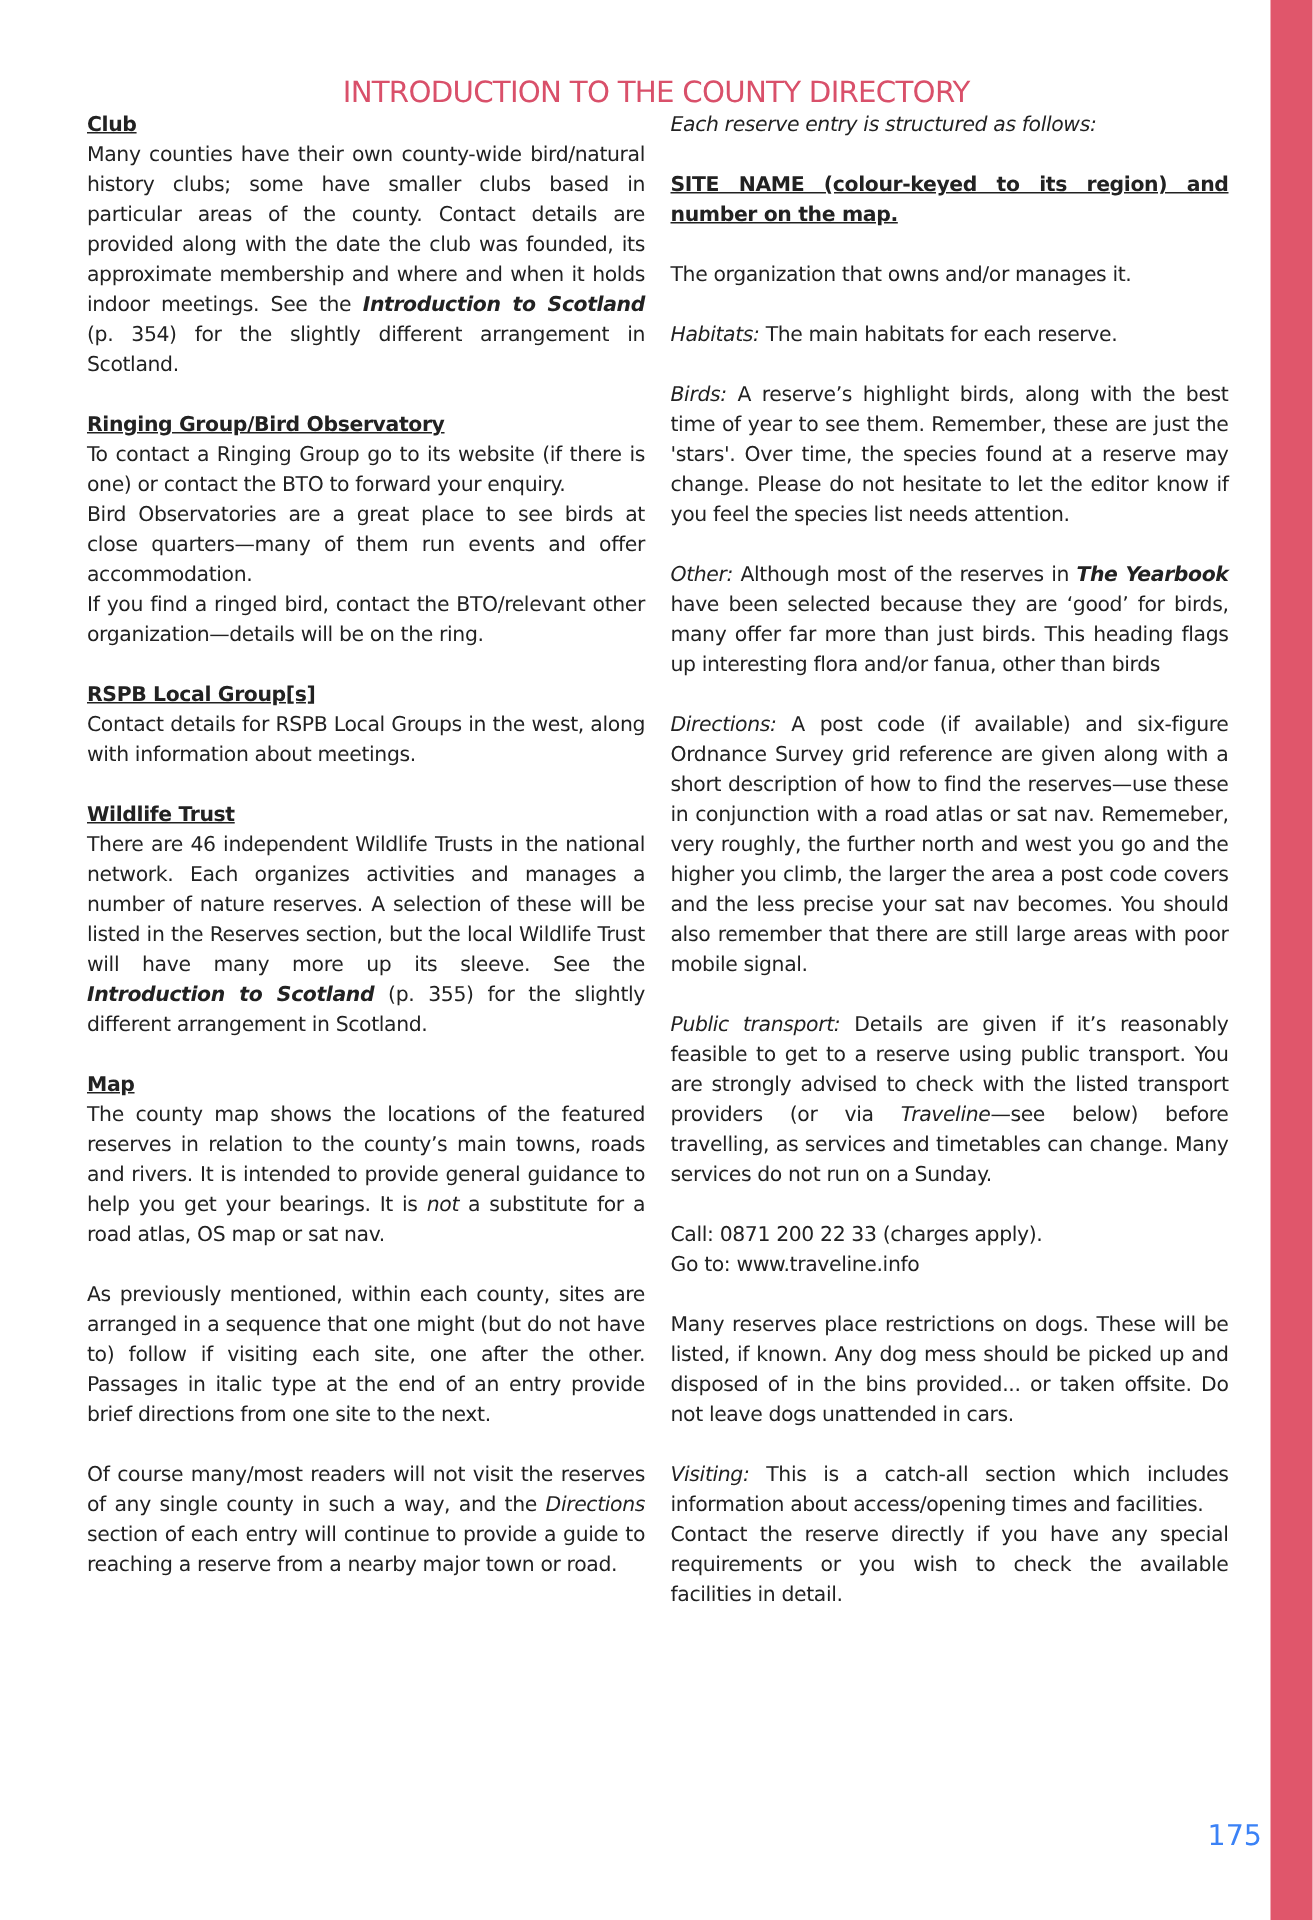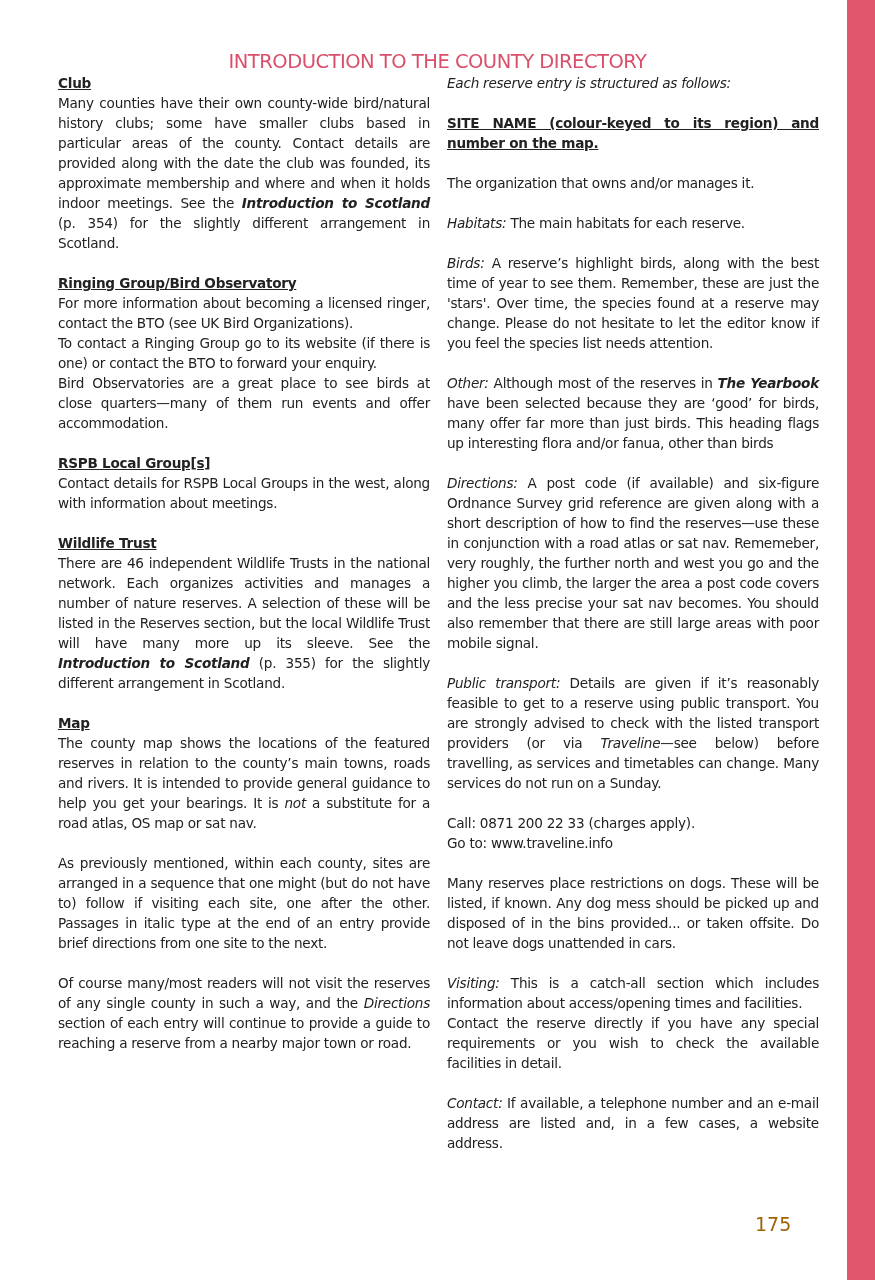--- a/index.html
+++ b/index.html
@@ -24,43 +24,43 @@
       font-size: 13.6px; line-height: 20px; letter-spacing: -0.25px;
     }
     .col-left { left: 58px; }
     .col-right { left: 447px; }
     .col p { margin: 0; text-align: justify; }
     .block { margin-bottom: 20px; }
     .heading { font-weight: bold; color: #222222; text-decoration: underline; }
     em, .it { font-style: italic; }
     .bi { font-style: italic; font-weight: bold; }
     .page-number {
-      position: absolute; top: 1213px; left: 755px;
-      font-size: 19px; color: #a16207;
+      position: absolute; top: 1213px; left: 805px;
+      font-size: 19px; color: #3b82f6;
     }
     .nj { text-align: right; }
   </style>
 </head>
 <body>
 
 <div class="side-bar"></div>
 
 <h1 class="page-title">INTRODUCTION TO THE COUNTY DIRECTORY</h1>
 
 <div class="col col-left">
   <div class="block">
     <p class="heading">Club</p>
     <p><span>Many counties have their own county-wide bird/natural history clubs; some have smaller clubs based in particular areas of the county. Contact details are provided along with the date the club was founded, its approximate membership and where and when it holds indoor meetings. See the </span><span class="bi">Introduction to Scotland</span><span> (p. 354) for the slightly different arrangement in Scotland.</span></p>
   </div>
 
   <div class="block">
     <p class="heading">Ringing Group/Bird Observatory</p>
-    <p class="nj">For more information about becoming a licensed ringer, contact the BTO (see UK Bird Organizations).</p>
     <p>To contact a Ringing Group go to its website (if there is one) or contact the BTO to forward your enquiry.</p>
     <p>Bird Observatories are a great place to see birds at close quarters—many of them run events and offer accommodation.</p>
+    <p>If you find a ringed bird, contact the BTO/relevant other organization—details will be on the ring.</p>
   </div>
 
   <div class="block">
     <p class="heading">RSPB Local Group[s]</p>
     <p>Contact details for RSPB Local Groups in the west, along with information about meetings.</p>
   </div>
 
   <div class="block">
     <p class="heading">Wildlife Trust</p>
     <p><span>There are 46 independent Wildlife Trusts in the national network. Each organizes activities and manages a number of nature reserves. A selection of these will be listed in the Reserves section, but the local Wildlife Trust will have many more up its sleeve. See the </span><span class="bi">Introduction to Scotland</span><span> (p. 355) for the slightly different arrangement in Scotland.</span></p>
@@ -109,18 +109,15 @@
     <p class="nj">Call: 0871 200 22 33 (charges apply).</p>
     <p class="nj">Go to: www.traveline.info</p>
   </div>
   <div class="block">
     <p>Many reserves place restrictions on dogs. These will be listed, if known.  Any dog mess should be picked up and disposed of in the bins provided... or taken offsite. Do not leave dogs unattended in cars.</p>
   </div>
   <div class="block">
     <p><em>Visiting:</em><span> This is a catch-all section which includes information about access/opening times and facilities.</span></p>
     <p>Contact the reserve directly if you have any special requirements or you wish to check the available facilities in detail.</p>
   </div>
-  <div class="block">
-    <p><em>Contact:</em><span> If available, a telephone number and an e-mail address are listed and, in a few cases, a website address.</span></p>
-  </div>
 </div>
 
 <div class="page-number">175</div>
 
 </body></html>

